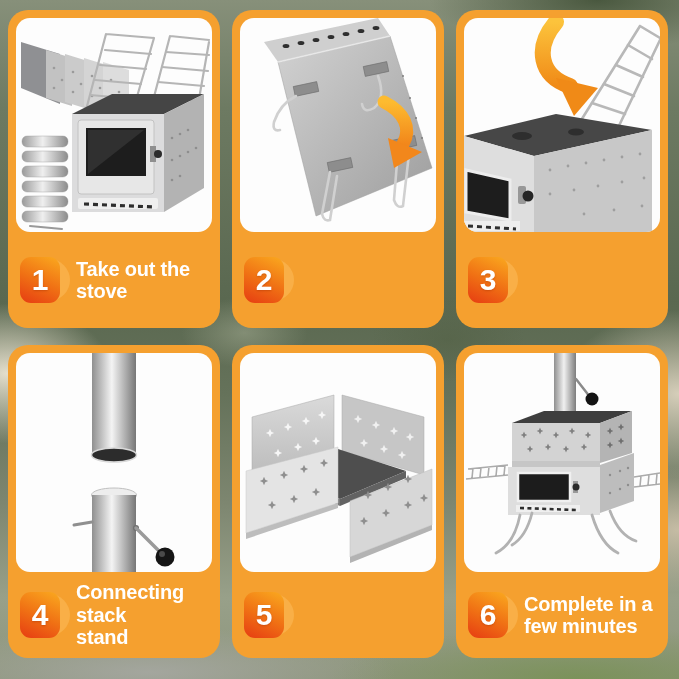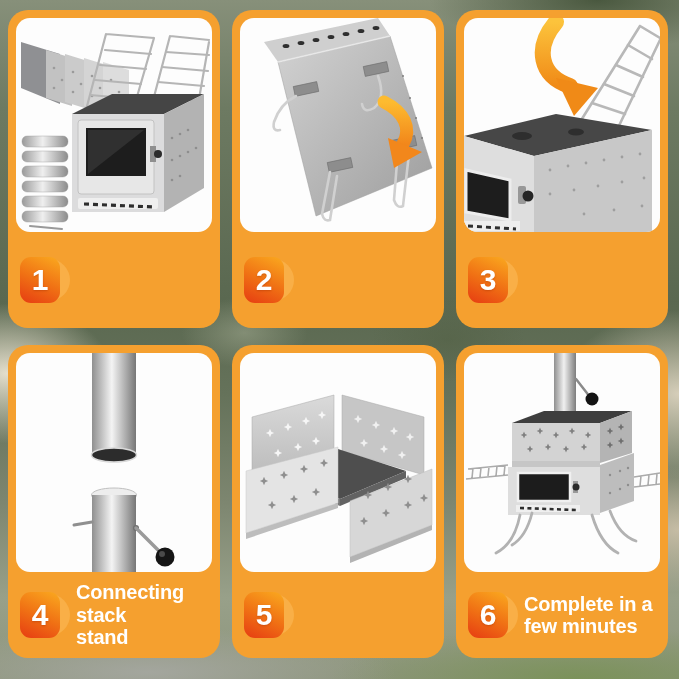--- a/index.html
+++ b/index.html
@@ -131,20 +131,22 @@
         <rect x="6" y="178" width="46" height="11" rx="5" fill="url(#aMetal)" stroke="#9a9a9a" stroke-width="0.4"></rect>
         <rect x="6" y="193" width="46" height="11" rx="5" fill="url(#aMetal)" stroke="#9a9a9a" stroke-width="0.4"></rect>
         <path d="M14,208 L46,211" stroke="#9a9a9a" stroke-width="2" fill="none" stroke-linecap="round"></path>
       </g>
     </svg>
   </div>
   <div class="caption">
     <div class="badge">
       <div class="badge-core">1</div>
     </div>
+    <div class="caption-text">Take out the
+stove</div>
   </div>
 </section>
 
 <section class="panel r1 c2">
   <div class="art">
     <svg viewBox="0 0 196 214" aria-label="stove-underside-fold-out-legs-arrow">
       <defs>
         <linearGradient id="bMetal" x1="0" y1="0" x2="1" y2="1">
           <stop offset="0" stop-color="#d2d2d2"></stop>
             <stop offset="1" stop-color="#9d9d9d"></stop>

